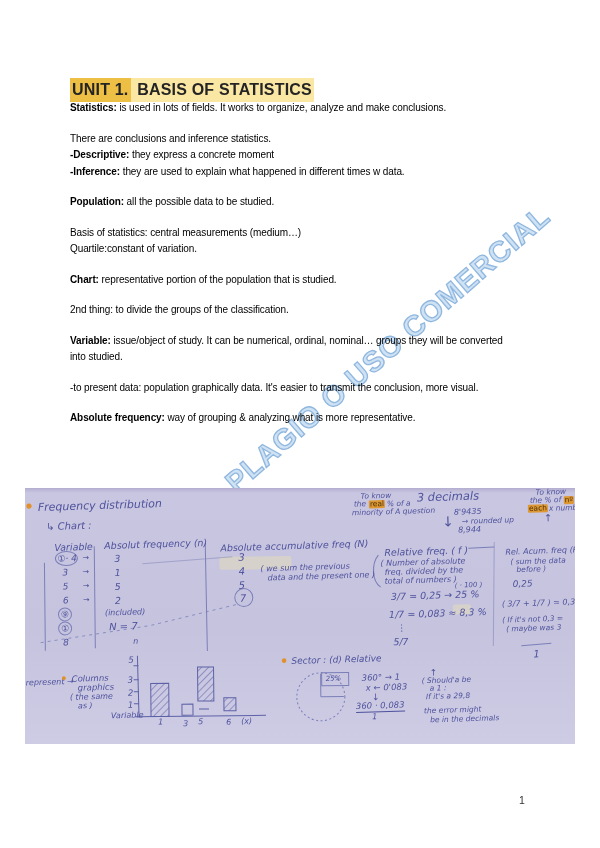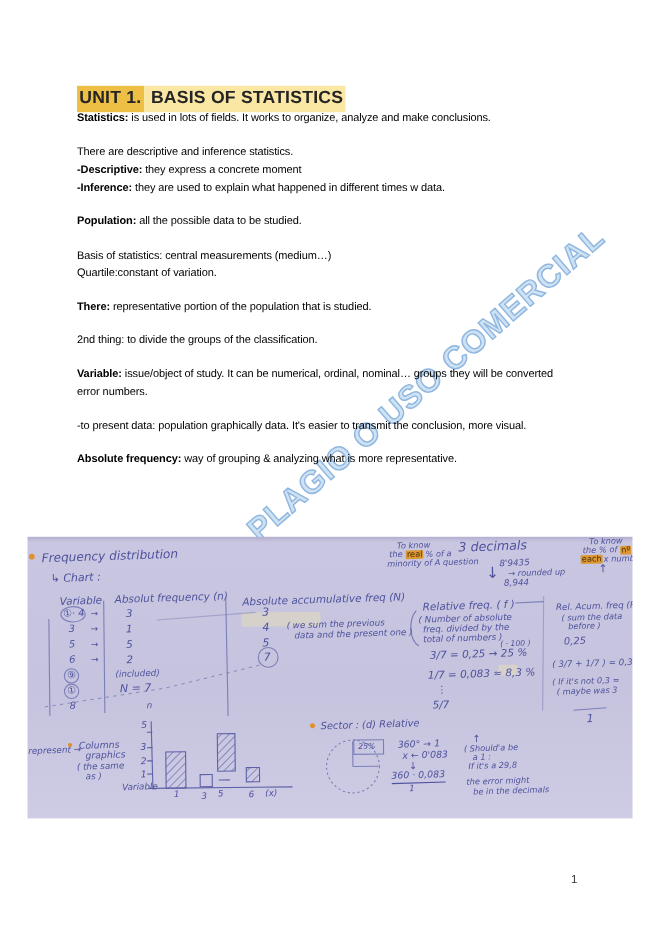--- a/index.html
+++ b/index.html
@@ -44,40 +44,40 @@
 
   <div class="watermark">PLAGIO O USO COMERCIAL</div>
 
   <h1 class="title"><span class="hl hl-dark">UNIT 1.</span><span class="hl hl-light"> BASIS OF STATISTICS</span></h1>
 
   <div class="content">
       <div class="para">
         <div class="line"><strong>Statistics:</strong><span> is used in lots of fields. It works to organize, analyze and make conclusions.</span></div>
       </div>
       <div class="para">
-        <div class="line"><span>There are descriptive and inference statistics.</span></div>
+        <div class="line"><span>There are conclusions and inference statistics.</span></div>
         <div class="line"><strong>-Descriptive:</strong><span> they express a concrete moment</span></div>
         <div class="line"><strong>-Inference:</strong><span> they are used to explain what happened in different times w data.</span></div>
       </div>
       <div class="para">
         <div class="line"><strong>Population:</strong><span> all the possible data to be studied.</span></div>
       </div>
       <div class="para">
         <div class="line"><span>Basis of statistics: central measurements (medium…)</span></div>
         <div class="line"><span>Quartile:constant of variation.</span></div>
       </div>
       <div class="para">
-        <div class="line"><strong>There:</strong><span> representative portion of the population that is studied.</span></div>
+        <div class="line"><strong>Chart:</strong><span> representative portion of the population that is studied.</span></div>
       </div>
       <div class="para">
         <div class="line"><span>2nd thing: to divide the groups of the classification.</span></div>
       </div>
       <div class="para">
         <div class="line"><strong>Variable:</strong><span> issue/object of study. It can be numerical, ordinal, nominal… groups they will be converted</span></div>
-        <div class="line"><span>error numbers.</span></div>
+        <div class="line"><span>into studied.</span></div>
       </div>
       <div class="para">
         <div class="line"><span>-to present data: population graphically data. It's easier to transmit the conclusion, more visual.</span></div>
       </div>
       <div class="para">
         <div class="line"><strong>Absolute frequency:</strong><span> way of grouping &amp; analyzing what is more representative.</span></div>
       </div>
     </div>
 
   <div class="photo">

